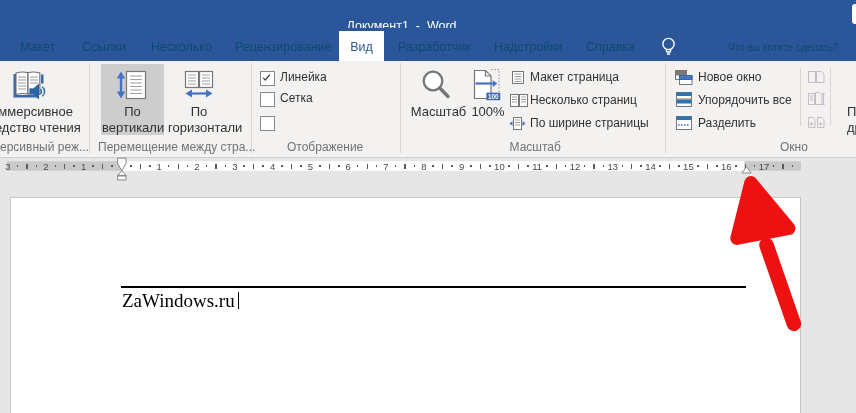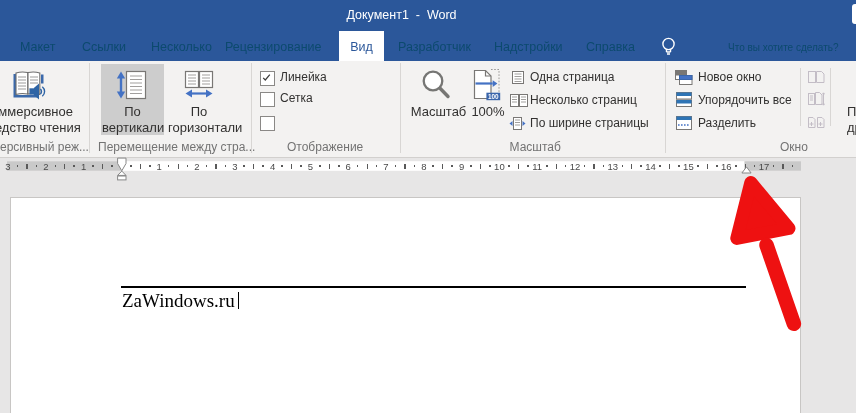--- a/index.html
+++ b/index.html
@@ -1,21 +1,21 @@
 <!DOCTYPE html>
 <html><head>
 <meta charset="utf-8">
 <style>
   html,body{margin:0;padding:0;}
   body{width:856px;height:413px;overflow:hidden;position:relative;
        font-family:"Liberation Sans",sans-serif;background:#e7e6e6;}
   .abs{position:absolute;}
   
   #titlebar{left:0;top:0;width:856px;height:28px;background:#2b579a;}
-  #title{left:0;top:9px;width:803px;text-align:center;color:#fff;font-size:12.5px;line-height:13px;}
+  #title{left:0;top:20px;width:803px;text-align:center;color:#fff;font-size:12.5px;line-height:13px;}
   #corner{left:852px;top:4px;width:4px;height:20px;background:#fff;border-radius:3px 0 0 3px;}
   
   #tabbar{left:0;top:28px;width:856px;height:33px;background:#2b579a;}
   .tab{top:31px;height:30px;line-height:33px;color:#0c4a6e;font-size:12.5px;white-space:nowrap;}
   #activetab{left:339px;top:31px;width:45px;height:30px;background:#fff;}
   #activetab span{display:block;text-align:center;color:#2b579a;font-size:12.5px;line-height:33px;}
   
   #ribbon{left:0;top:61px;width:856px;height:96px;background:#f3f2f1;border-bottom:1px solid #d2d0ce;}
   .vsep{position:absolute;width:1px;background:#d8d6d4;}
   .grplabel{position:absolute;font-size:12px;color:#737373;white-space:nowrap;}
@@ -33,21 +33,21 @@
 </head>
 <body>
   <div id="titlebar" class="abs"></div>
   <div id="title" class="abs">Документ1&nbsp; -&nbsp; Word</div>
   <div id="corner" class="abs"></div>
 
   <div id="tabbar" class="abs"></div>
   <span class="abs tab" style="left:20px;">Макет</span>
   <span class="abs tab" style="left:82px;">Ссылки</span>
   <span class="abs tab" style="left:151px;">Несколько</span>
-  <span class="abs tab" style="left:225px;text-align:right;">Рецензирование</span>
+  <span class="abs tab" style="left:235px;text-align:right;">Рецензирование</span>
   <div id="activetab" class="abs">
     <span>Вид</span>
   </div>
   <span class="abs tab" style="left:398px;">Разработчик</span>
   <span class="abs tab" style="left:494px;">Надстройки</span>
   <span class="abs tab" style="left:586px;">Справка</span>
   <svg class="abs" style="left:660px;top:35px" width="17" height="22" viewBox="0 0 17 22">
     <circle cx="8.5" cy="9" r="5.6" fill="none" stroke="#fff" stroke-width="1.4"></circle>
     <path d="M6.5 14.5 L6.5 17 M10.5 14.5 L10.5 17" stroke="#fff" stroke-width="1.4"></path>
     <path d="M6.5 17 L10.5 17 M7 19 L10 19" stroke="#fff" stroke-width="1.4"></path>
@@ -136,21 +136,21 @@
       <path d="M19.7 12.2 L19.7 18.9 L24.4 15.5 Z" fill="#4472c4"></path>
       <rect x="13.4" y="24.7" width="13.8" height="7.5" fill="#3b66ab"></rect>
       <text x="20.3" y="30.6" font-size="6.4" font-weight="bold" fill="#fff" text-anchor="middle" font-family="Liberation Sans">100</text>
     </svg>
     <div class="biglabel" style="left:462px;top:43px;width:52px;">100%</div>
 
     <svg class="abs" style="left:512px;top:10px" width="12" height="13" viewBox="0 0 12 13">
       <rect x="0.5" y="0.5" width="11" height="12" fill="#fff" stroke="#797775"></rect>
       <path d="M2.5 3h7M2.5 5.5h7M2.5 8h7M2.5 10.5h7" stroke="#a19f9d"></path>
     </svg>
-    <span class="smalltext" style="left:530px;top:8.5px;">Одна страница</span>
+    <span class="smalltext" style="left:530px;top:8.5px;">Макет страница</span>
     <svg class="abs" style="left:510px;top:33px" width="18" height="13" viewBox="0 0 18 13">
       <rect x="0.5" y="0.5" width="8" height="12" fill="#fff" stroke="#797775"></rect>
       <rect x="9.5" y="0.5" width="8" height="12" fill="#fff" stroke="#797775"></rect>
       <path d="M2 3h5M2 5.5h5M2 8h5M11 3h5M11 5.5h5M11 8h5" stroke="#a19f9d"></path>
     </svg>
     <span class="smalltext" style="left:530px;top:31.5px;">Несколько страниц</span>
     <svg class="abs" style="left:509px;top:56px" width="17" height="14" viewBox="0 0 17 14">
       <rect x="4.5" y="0.5" width="8" height="12" fill="#fff" stroke="#797775"></rect>
       <path d="M6 3h5M6 5.5h5M6 8h5" stroke="#a19f9d"></path>
       <path d="M3.5 4 L3.5 9 L0.5 6.5 Z" fill="#4472c4"></path>

